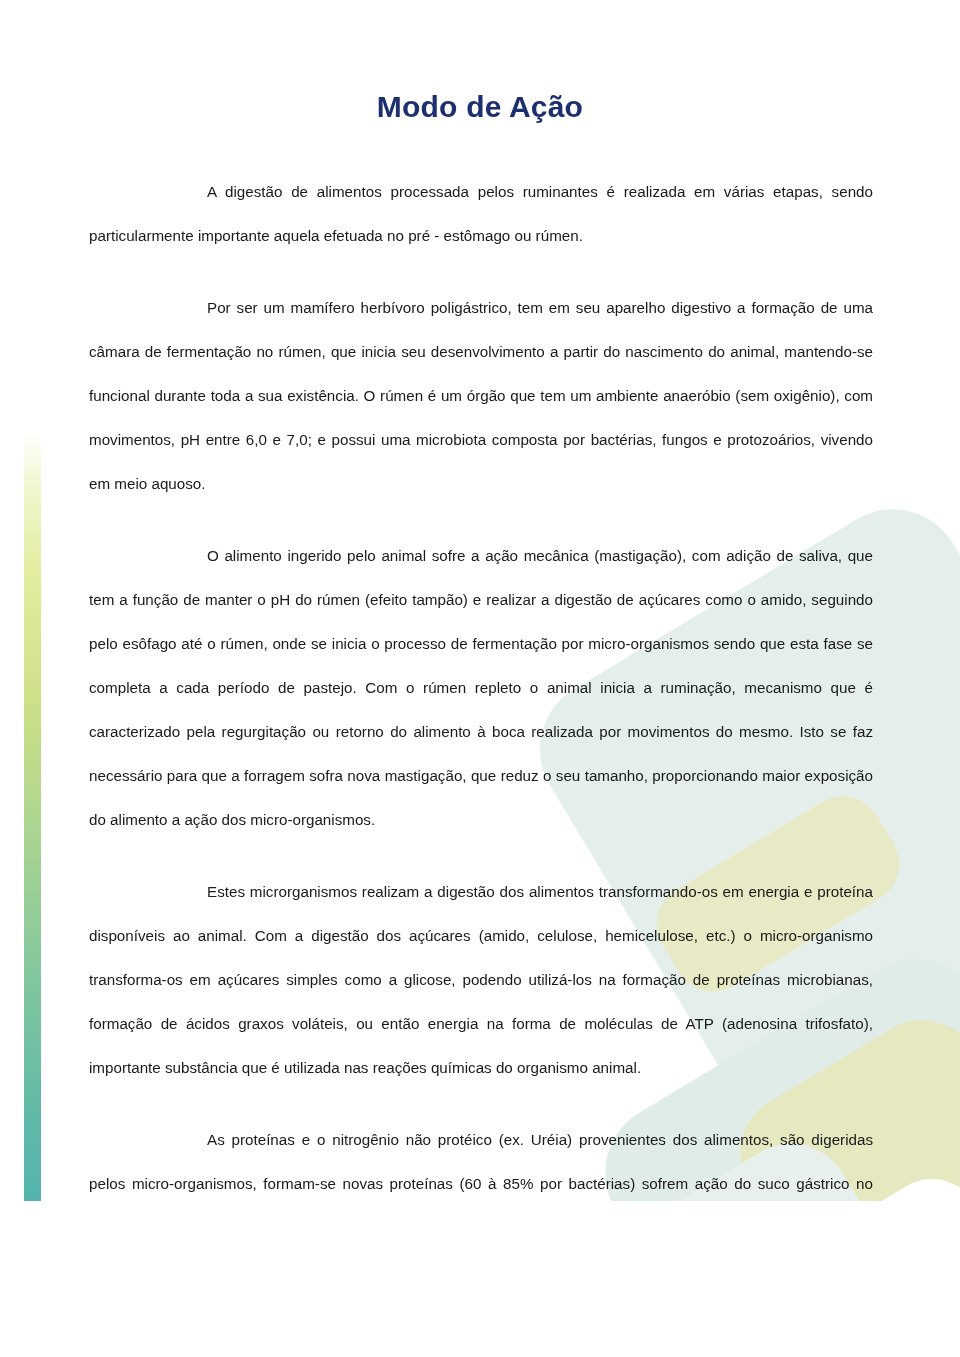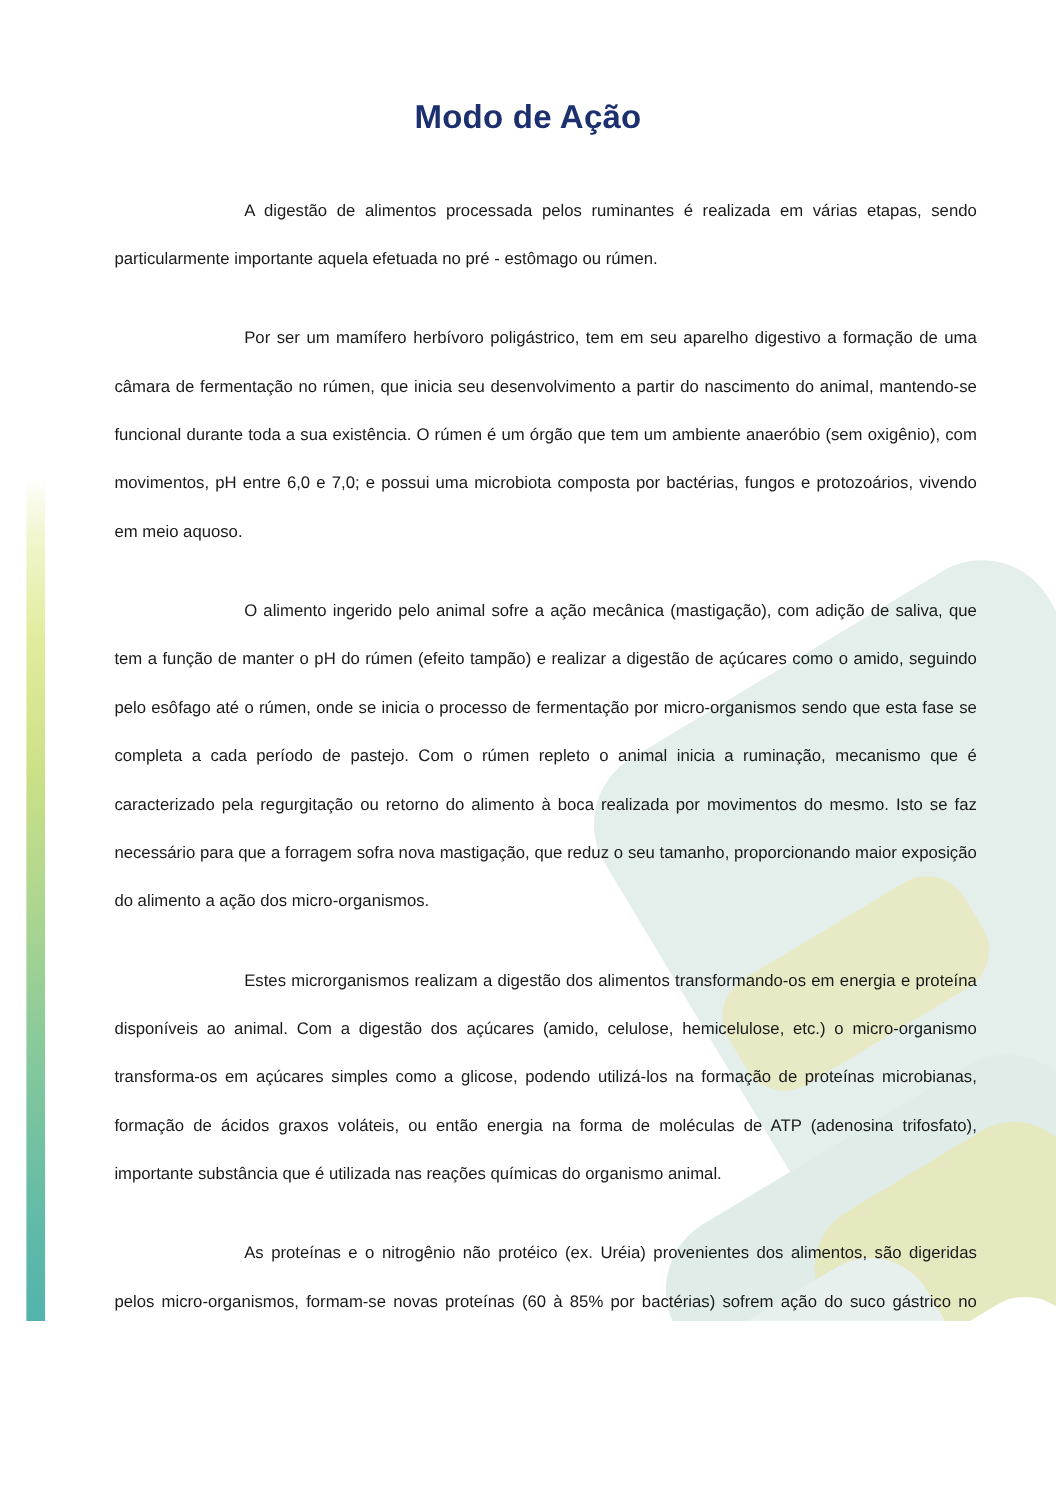--- a/index.html
+++ b/index.html
@@ -118,21 +118,21 @@
     text-align: center;
     color: #1c2f6e;
     font-size: 30px;
     font-weight: bold;
     letter-spacing: 0.2px;
     margin: 0;
     padding-top: 90px;
   }
   .body-col {
     position: absolute;
-    left: 104px;
+    left: 89px;
     top: 170px;
     width: 784px;
   }
   p.para {
     margin: 0 0 28px 0;
     font-size: 15.2px;
     line-height: 44px;
     color: #1a1a1a;
     text-align: justify;
     text-justify: inter-word;

